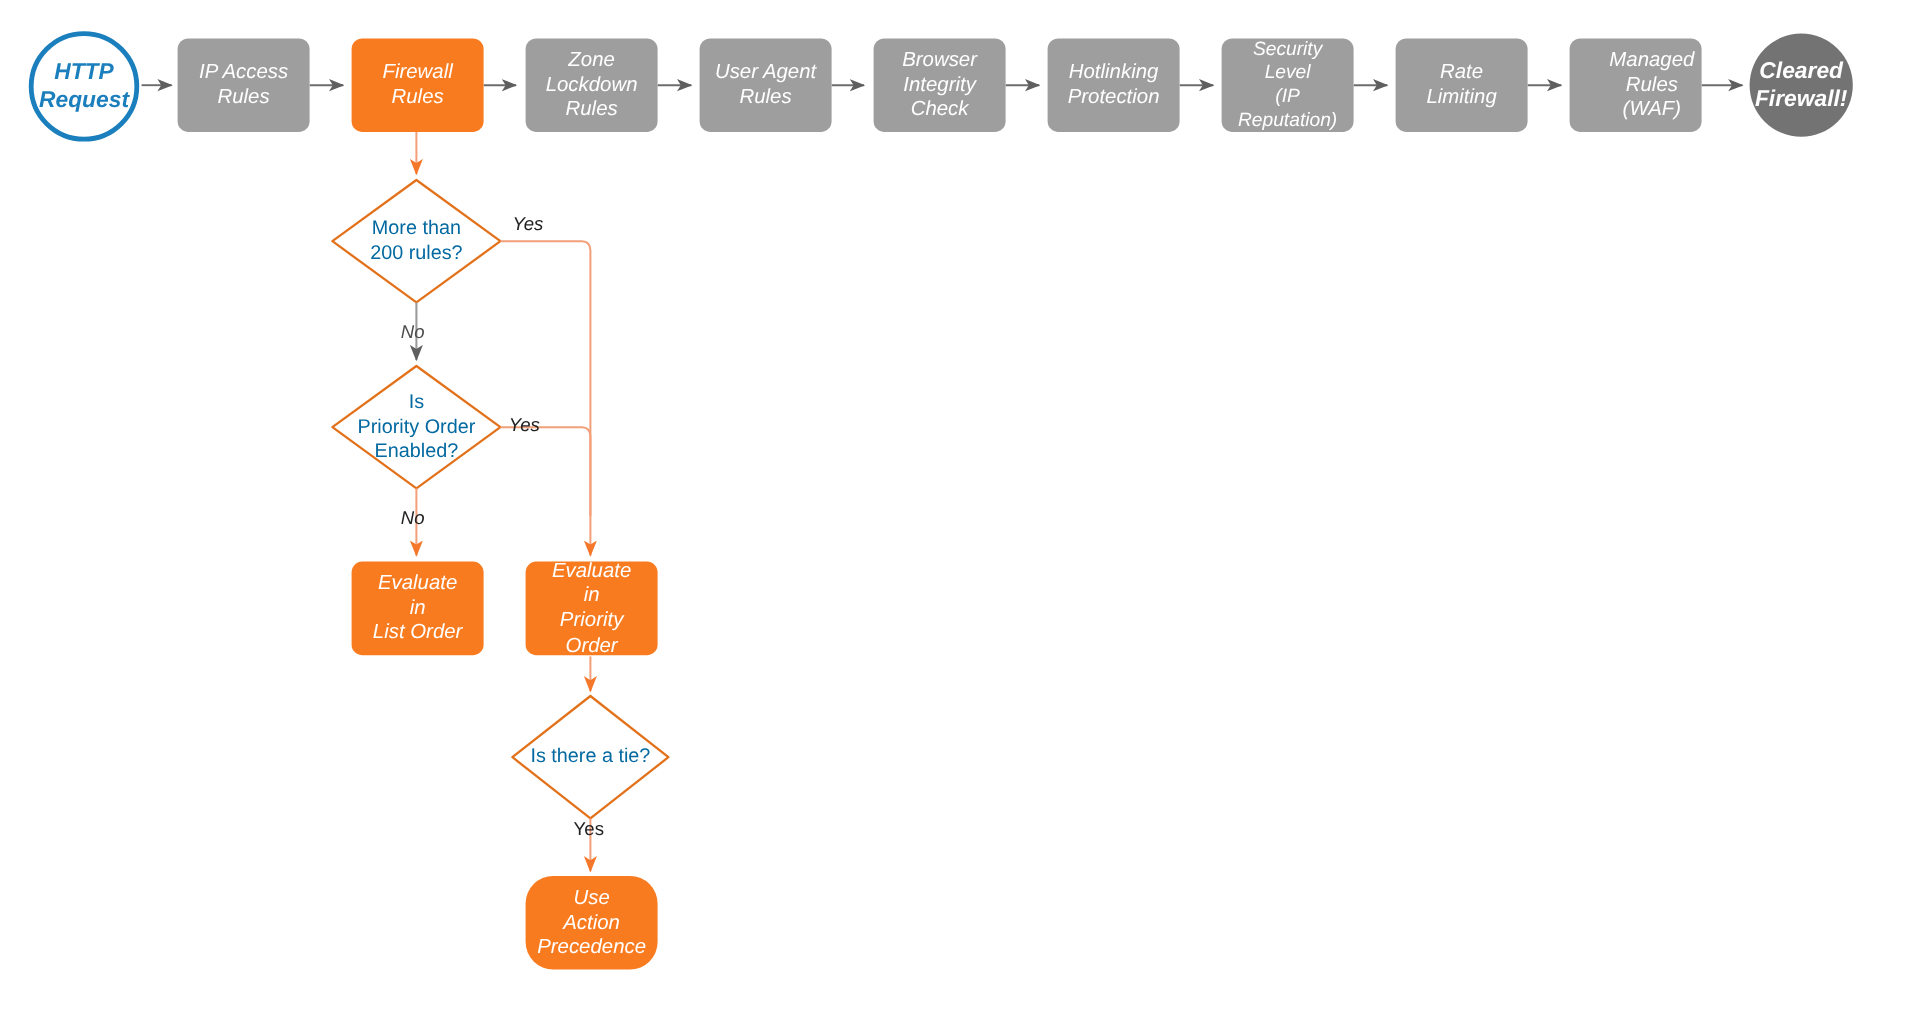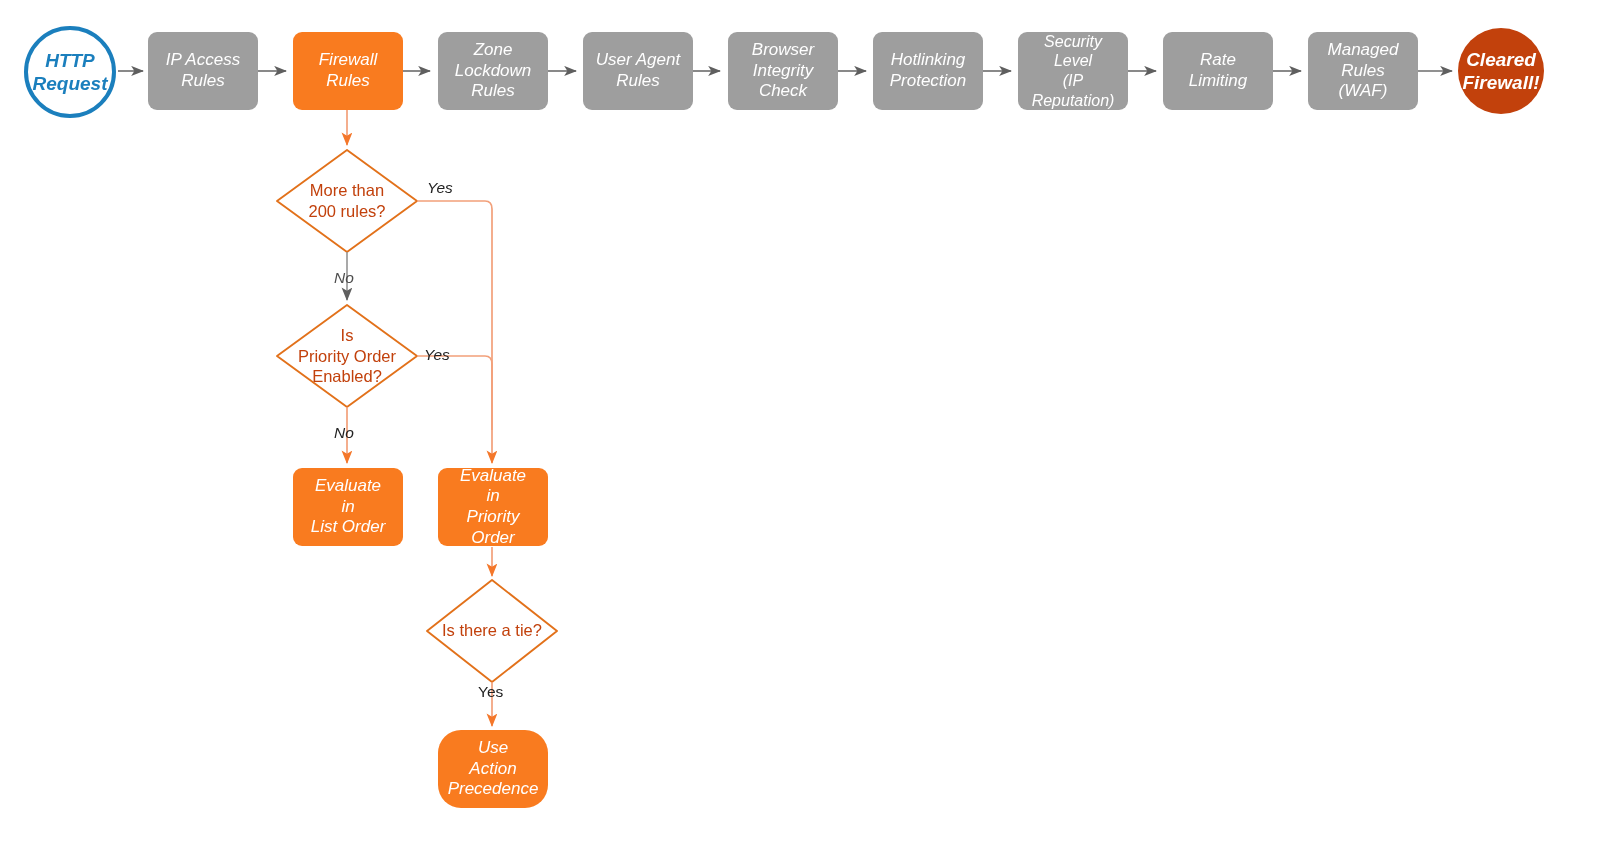--- a/index.html
+++ b/index.html
@@ -55,33 +55,33 @@
     font-style: italic;
     font-weight: bold;
     font-size: 19px;
   }
   .circle.hollow {
     background: #ffffff;
     border: 4px solid #1b7fbd;
     color: #1b7fbd;
   }
   .circle.filled {
-    background: #c2410c;
+    background: #737373;
     color: #ffffff;
   }
 
   
   .diamond-label {
     position: absolute;
     box-sizing: border-box;
     display: flex;
     align-items: center;
     justify-content: center;
     text-align: center;
-    color: #c2410c;
+    color: #0369a1;
     font-size: 16.5px;
     line-height: 1.25;
   }
 
   
   .edge-label {
     position: absolute;
     font-size: 15.5px;
     white-space: nowrap;
     color: #333333;
@@ -214,21 +214,21 @@
     </div>
   </div>
 
   <div class="node box gray" style="left:1163px; top:32px; width:110px; height:78px;">
     <div>
       <span class="txt-line">Rate</span>
       <span class="txt-line">Limiting</span>
     </div>
   </div>
 
-  <div class="node box gray" style="left:1308px; top:32px; width:110px; height:78px;">
+  <div class="node box gray" style="left:1308px; top:32px; width:110px; height:78px;justify-content:flex-end;">
     <div>
       <span class="txt-line">Managed</span>
       <span class="txt-line">Rules</span>
       <span class="txt-line">(WAF)</span>
     </div>
   </div>
 
   <div class="node circle filled" style="left:1458px; top:28px; width:86px; height:86px;">
     <div>
       <span class="txt-line">Cleared</span>

